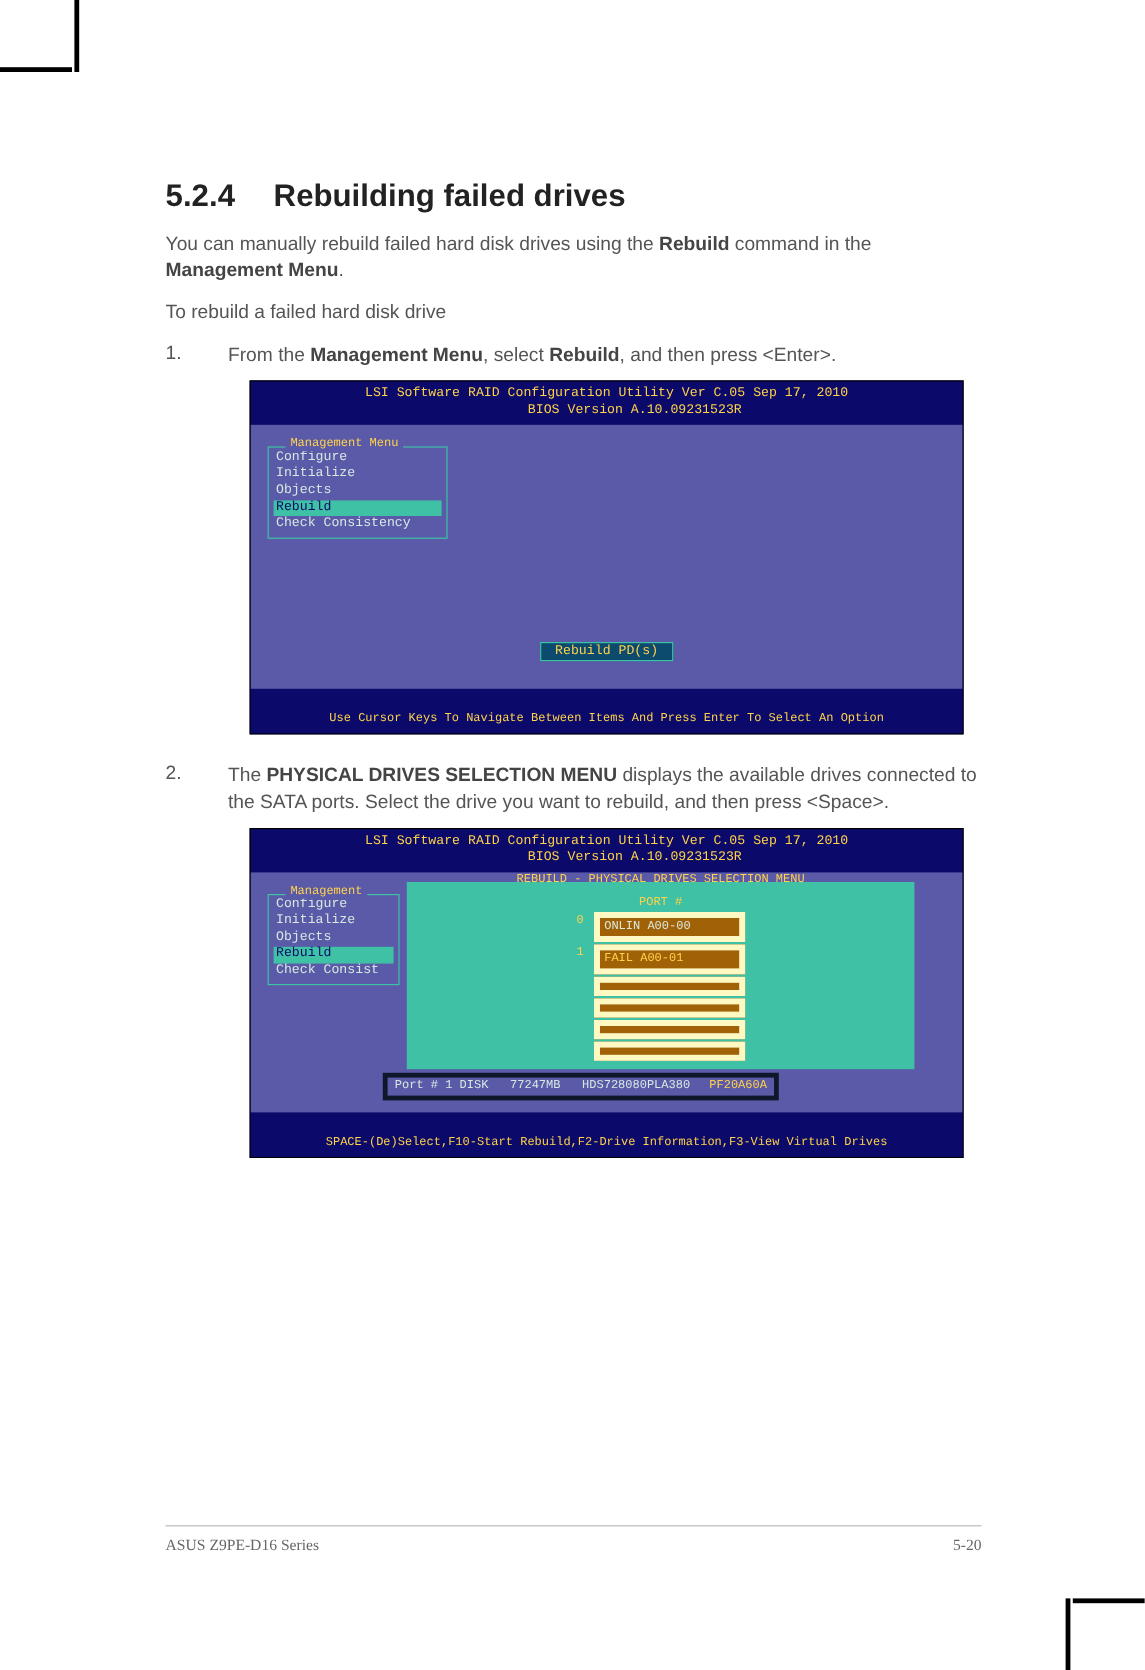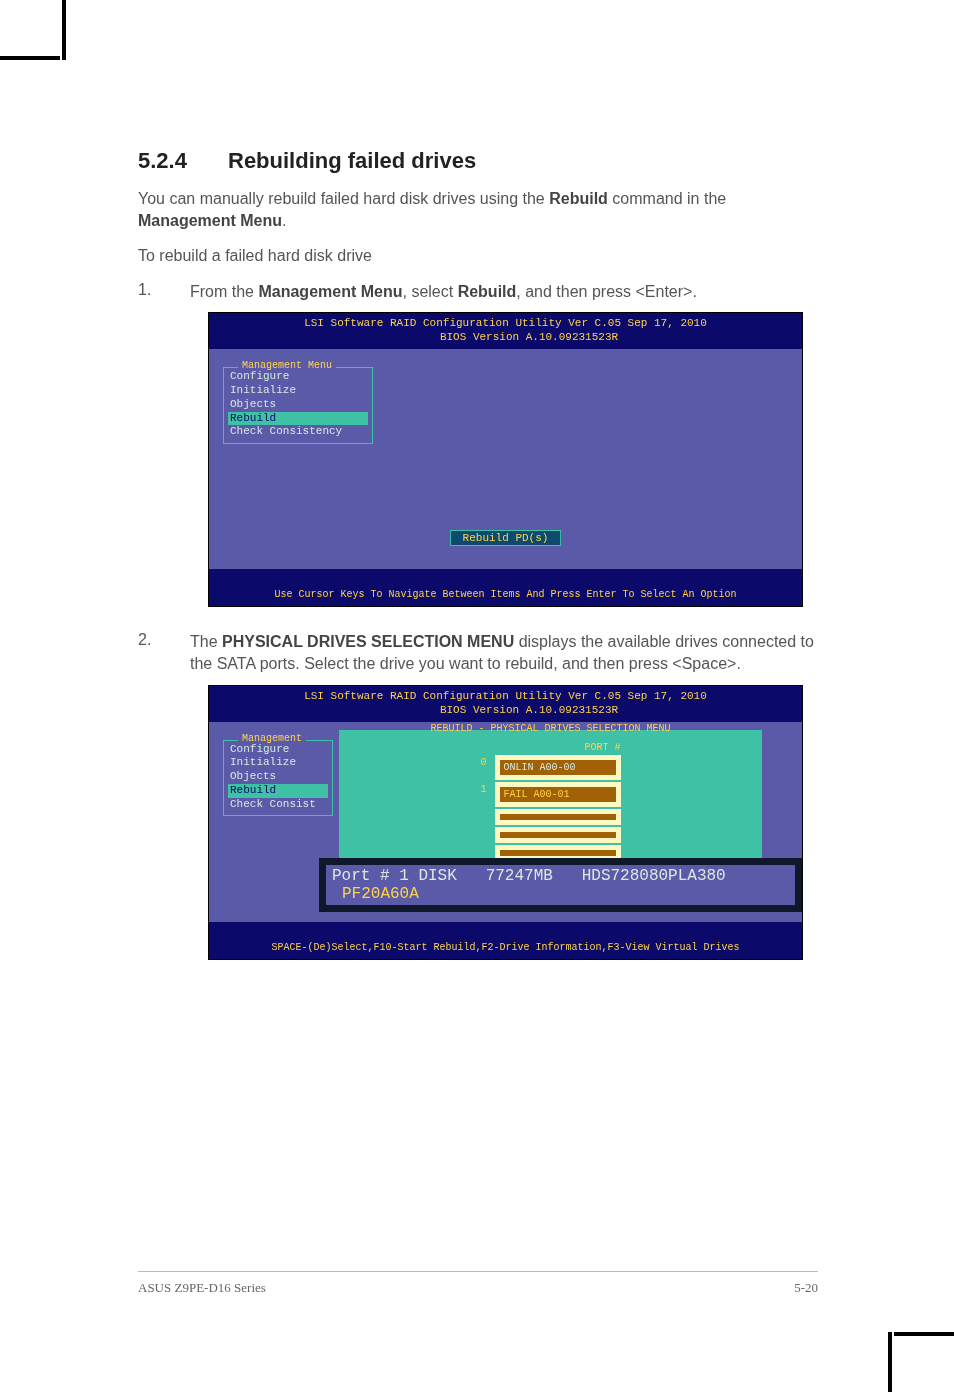--- a/index.html
+++ b/index.html
@@ -21,21 +21,21 @@
   .crop-br-h { bottom: 56px; right: 0; width: 60px; height: 0; border-top: 1px solid #000; }
 
   .page {
     position: absolute;
     top: 148px;
     left: 138px;
     width: 680px;
   }
 
   h2 {
-    font-size: 22px;
+    font-size: 26px;
     font-weight: bold;
     color: #222;
     margin-bottom: 14px;
   }
   h2 .secnum { display: inline-block; width: 90px; }
 
   p.body {
     font-size: 16px;
     color: #555;
     line-height: 1.35;
@@ -134,21 +134,21 @@
     font-size: 10px;
     padding: 0 4px;
     white-space: nowrap;
   }
   .drive-col {
     width: 140px;
     margin: 4px auto 0;
   }
   .drive-header {
     color: #ffd24a;
-    text-align: right;
+    text-align: center;
     font-size: 10px;
     margin-bottom: 2px;
   }
   .drive-row {
     display: flex;
     align-items: stretch;
     margin-bottom: 2px;
   }
   .drive-row .idx {
     width: 14px;
@@ -164,25 +164,25 @@
     padding: 2px 4px;
     font-size: 10px;
     min-height: 16px;
   }
   .drive-cell.fail { color: #ffd24a; }
 
   .info-row {
     position: absolute;
     left: 110px;
     bottom: 10px;
-    border: 7px solid #0f172a;
+    border: 4px solid #0f172a;
     background: #5a5aa9;
     color: #d8e8e0;
     padding: 2px 6px;
-    font-size: 16px;
+    font-size: 10px;
   }
   .info-row .fw { color: #ffd24a; margin-left: 10px; }
 
   .bios-footer {
     background: #0b0a6a;
     color: #ffd24a;
     text-align: center;
     padding: 20px 2px 6px;
     font-size: 10px;
   }

